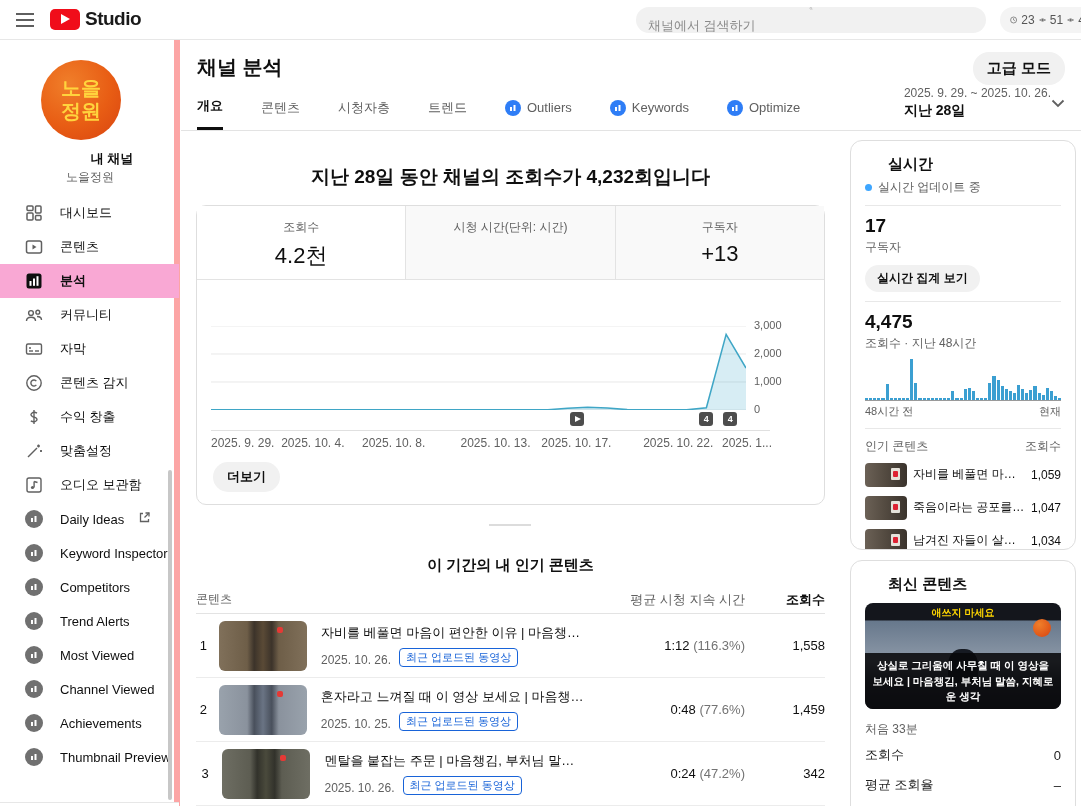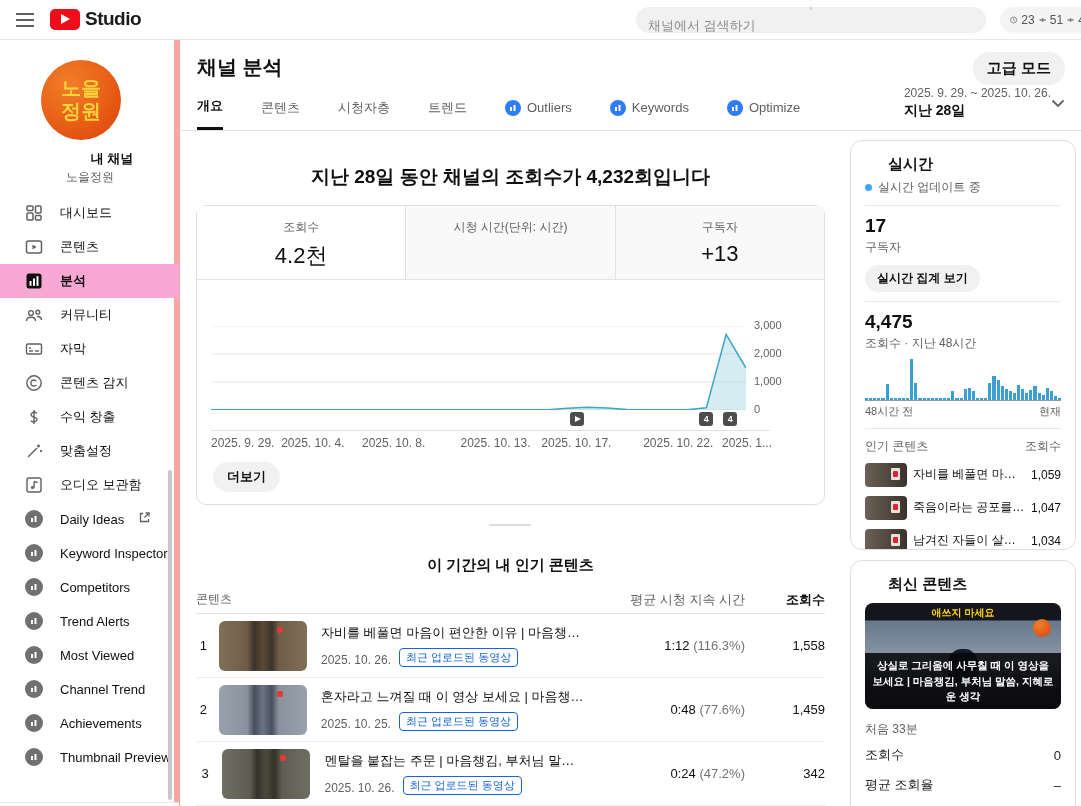--- a/index.html
+++ b/index.html
@@ -367,21 +367,21 @@
     </div>
     <div class="s-item">
       <span class="s-icon">
           <span class="viq-circle">
             <svg class="icon" width="8" height="8" viewBox="0 0 8 8">
               <rect x="1" y="3" width="2" height="4" fill="#fff"></rect>
               <rect x="4.5" y="1" width="2" height="6" fill="#fff"></rect>
             </svg>
           </span>
         </span>
-      <span class="s-label">Channel Trend</span>
+      <span class="s-label">Channel Viewed</span>
     </div>
     <div class="s-item">
       <span class="s-icon">
           <span class="viq-circle">
             <svg class="icon" width="8" height="8" viewBox="0 0 8 8">
               <rect x="1" y="3" width="2" height="4" fill="#fff"></rect>
               <rect x="4.5" y="1" width="2" height="6" fill="#fff"></rect>
             </svg>
           </span>
         </span>

